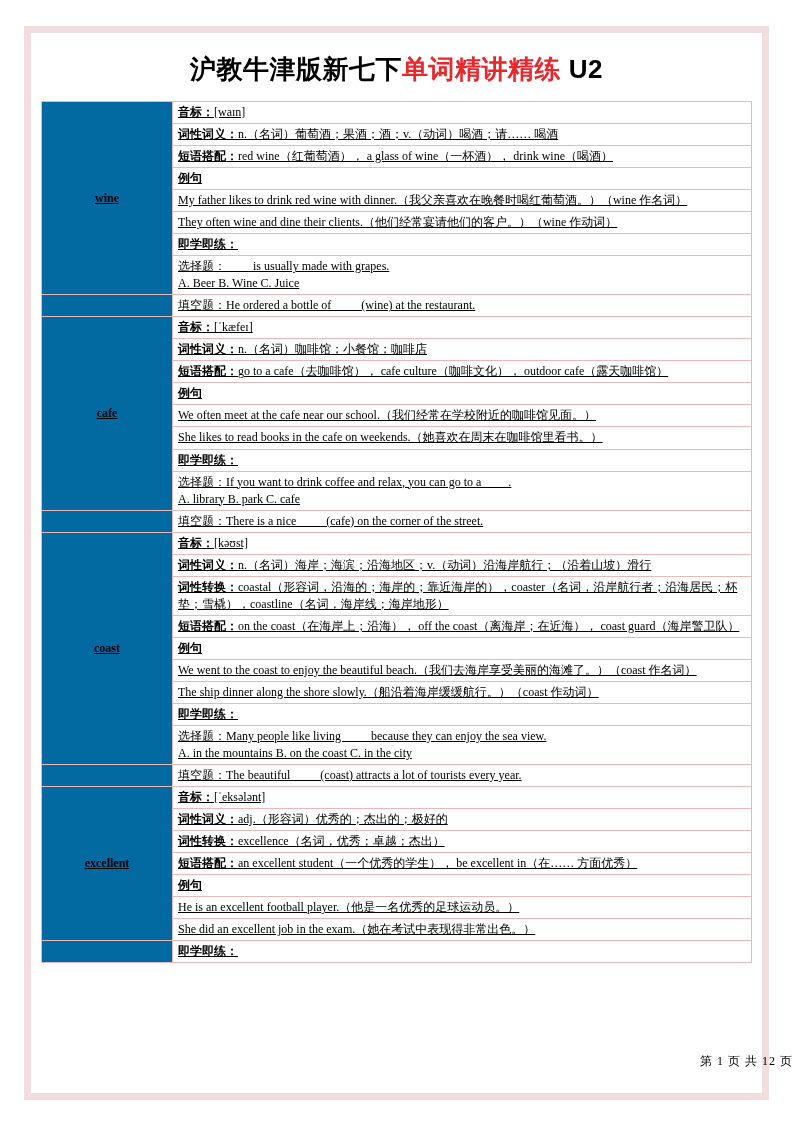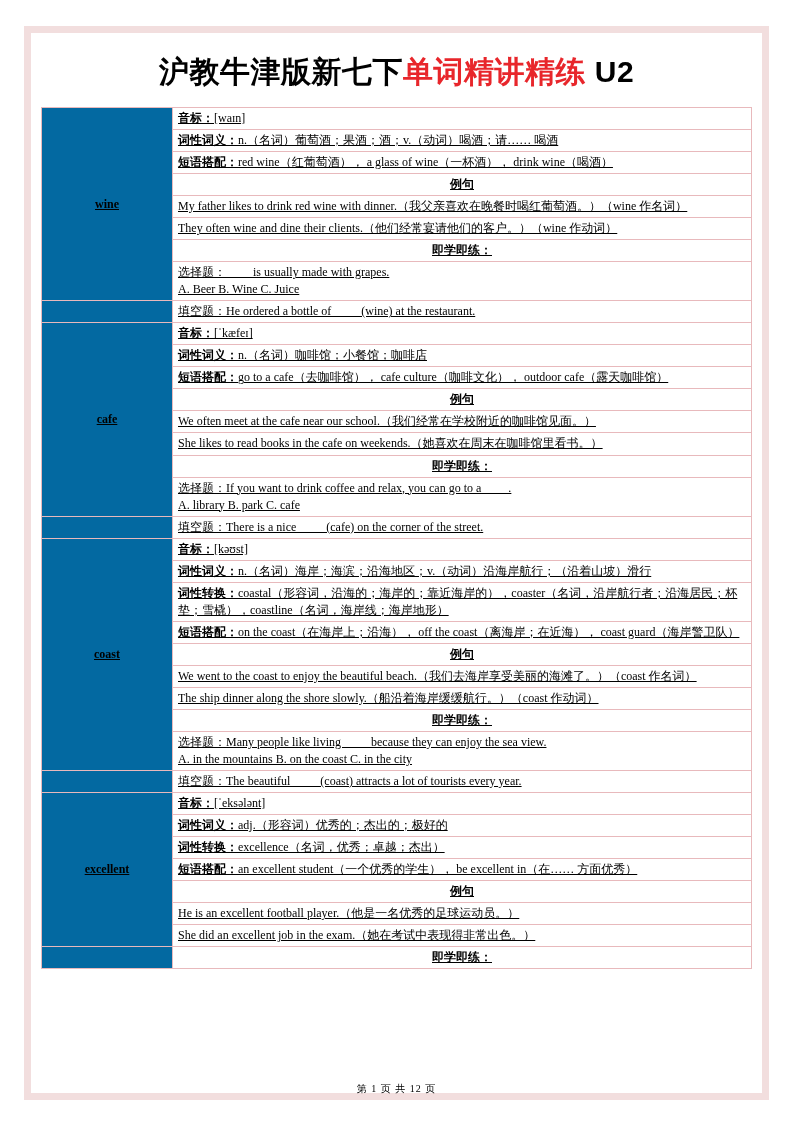--- a/index.html
+++ b/index.html
@@ -31,21 +31,21 @@
     pointer-events: none;
   }
   .content {
     position: relative;
     padding: 14px 17px 0 17px;
   }
   .doc-title {
     text-align: center;
     font-family: "Liberation Sans", sans-serif;
     font-weight: bold;
-    font-size: 30px;
+    font-size: 26px;
     letter-spacing: 0.5px;
     margin: 12px 0 14px 0;
     white-space: nowrap;
   }
   .doc-title .red {
     color: #e8262b;
   }
   table.words {
     border-collapse: collapse;
     width: 711px;
@@ -66,29 +66,28 @@
     text-align: center;
     font-weight: bold;
     font-size: 13.5px;
     font-family: "Liberation Serif", serif;
   }
   .lbl {
     font-weight: bold;
   }
   .sectionhdr {
     font-weight: bold;
-    text-align: center;
   }
   .footer {
     position: absolute;
     left: 0;
     right: 0;
-    bottom: 26px;
-    text-align: center;
-    font-size: 10px;
+    bottom: 52px;
+    text-align: right;
+    font-size: 12px;
     font-family: "Liberation Serif", serif;
   }
   .footer span {
     letter-spacing: 1px;
   }
 </style>
 </head>
 <body>
 
 <div class="page">

